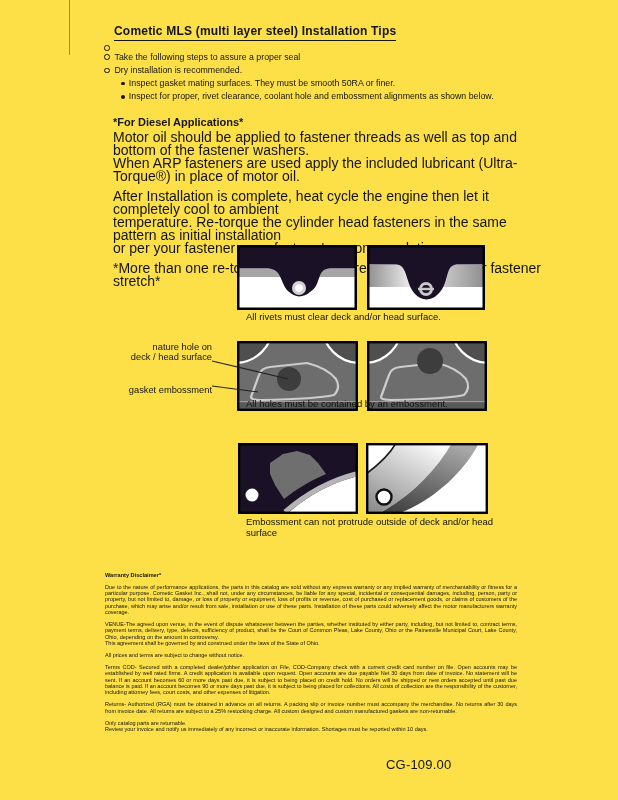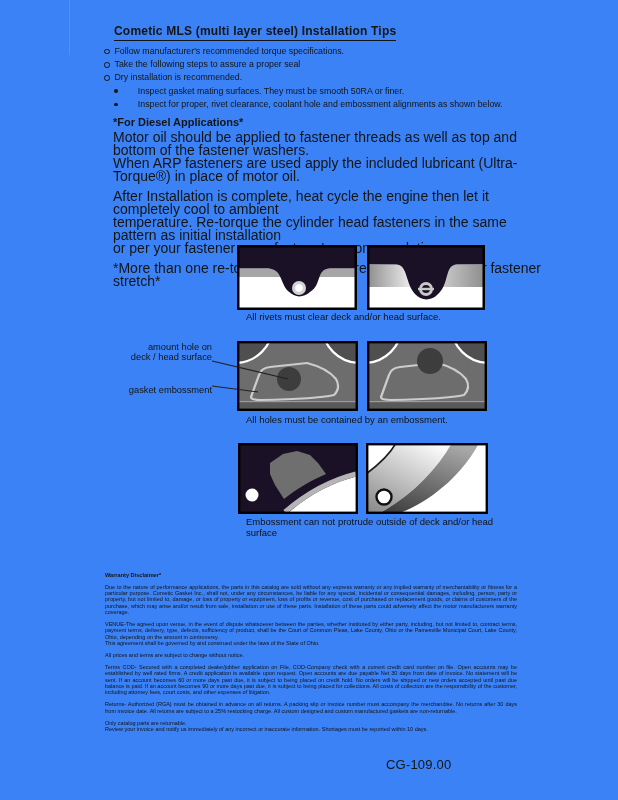--- a/index.html
+++ b/index.html
@@ -1,30 +1,30 @@
 <!DOCTYPE html>
 <html style="--diagram_dark: #1a1126; --mid_gray: #6d6d6d; --light_stripe: #b5b5b5; --ink: #141414;"><head>
 <meta charset="utf-8">
 <style>
   html,body{margin:0;padding:0;background:#e8e8e8;}
   .page{
-    position:relative;width:618px;height:800px;background:#3b82f6;
+    position:relative;width:618px;height:800px;background:#fde047;
     font-family:"Liberation Sans", sans-serif;color:#141414;overflow:hidden;
     margin:0 auto;
   }
   .crop-mark{position:absolute;left:69px;top:0;width:1px;height:55px;background:#8a8a8a;}
   .title{
     position:absolute;left:114px;top:24px;margin:0;
     font-size:12px;font-weight:bold;letter-spacing:.2px;
     border-bottom:1.4px solid #141414;padding-bottom:1.5px;display:inline-block;
   }
   .tips{position:absolute;left:104px;top:45px;}
   .tip{font-size:8.8px;line-height:13.2px;white-space:nowrap;display:flex;align-items:center;}
   .tip .ring{display:inline-block;width:3.5px;height:3.5px;border:1px solid #141414;border-radius:50%;margin-right:5px;flex:0 0 auto;}
-  .tip.sub{margin-left:10px;gap:16px;}
+  .tip.sub{margin-left:17px;}
   .tip .dot{display:inline-block;width:3.8px;height:3.8px;background:#141414;border-radius:50%;margin-right:4px;flex:0 0 auto;}
   .diesel-h{position:absolute;left:113px;top:116px;margin:0;font-size:11px;font-weight:bold;}
   .diesel-ps{position:absolute;left:113px;top:131px;width:440px;}
   .body-p{margin:0 0 7px 0;font-size:14px;line-height:13px;white-space:pre-line;}
   .fig-label{position:absolute;font-size:13px;font-weight:bold;letter-spacing:.6px;text-align:center;margin-top:24px;}
   .fig-box{position:absolute;line-height:0;}
   .fig-caption{position:absolute;font-size:9.5px;line-height:10.5px;color:#111;margin-left:8px;}
   .anno-label{position:absolute;left:100px;width:112px;text-align:right;font-size:9.3px;line-height:9.8px;}
   .anno-lines{position:absolute;left:115px;top:338px;pointer-events:none;}
   .fine-print{position:absolute;left:105px;top:572px;width:412px;}
@@ -39,21 +39,20 @@
 
 <div class="page">
 
   <div class="crop-mark"></div>
 
   <h1 class="title">Cometic MLS (multi layer steel) Installation Tips</h1>
 
   <div class="tips">
       <div class="tip">
         <span class="ring"></span>
-        <span>Follow manufacturer's recommended torque specifications.</span>
       </div>
       <div class="tip">
         <span class="ring"></span>
         <span>Take the following steps to assure a proper seal</span>
       </div>
       <div class="tip">
         <span class="ring"></span>
         <span>Dry installation is recommended.</span>
       </div>
       <div class="tip sub">
@@ -110,21 +109,21 @@
       <rect x="1.25" y="1.25" width="115.5" height="62.5" fill="none" stroke="#000000" stroke-width="2.5"></rect>
     </svg>
   </div>
 
   <div class="fig-caption" style="left:238px;top:312px">All rivets must clear deck and/or head surface.</div>
 
   <div class="fig-label" style="left:237px;top:327px;width:121px">RIGHT</div>
   <div class="fig-label" style="left:367px;top:327px;width:120px">WRONG</div>
 
   <div class="anno-label" style="top:343px">
-    <div>amount hole on</div>
+    <div>nature hole on</div>
     <div>deck / head surface</div>
   </div>
   <div class="anno-label" style="top:386px">
     <div>gasket embossment</div>
   </div>
 
   <div class="fig-box" style="left:237px;top:341px">
     <svg width="121" height="70" viewBox="0 0 121 70">
       <rect x="0" y="0" width="121" height="70" fill="#6d6d6d"></rect>
       <circle cx="-2" cy="-16" r="38" fill="#4f4f4f" stroke="#ffffff" stroke-width="2.2"></circle>
@@ -148,21 +147,21 @@
       <circle cx="63" cy="20" r="13" fill="#3d3d3d"></circle>
       <rect x="1.2" y="1.2" width="117.6" height="67.6" fill="none" stroke="#000000" stroke-width="2.4"></rect>
     </svg>
   </div>
 
   <svg class="anno-lines" width="180" height="60">
     <line x1="97" y1="23" x2="173" y2="41" stroke="#222222" stroke-width="1.2"></line>
     <line x1="97" y1="48" x2="143" y2="54" stroke="#222222" stroke-width="1.2"></line>
   </svg>
 
-  <div class="fig-caption" style="left:238px;top:415px">All holes must be contained by an embossment.</div>
+  <div class="fig-caption" style="left:238px;top:399px">All holes must be contained by an embossment.</div>
 
   <div class="fig-label" style="left:238px;top:429px;width:120px">RIGHT</div>
   <div class="fig-label" style="left:366px;top:429px;width:122px">WRONG</div>
 
   <div class="fig-box" style="left:238px;top:443px">
     <svg width="120" height="71" viewBox="0 0 120 71">
       <rect x="0" y="0" width="120" height="71" fill="#ffffff"></rect>
       <path class="dark-fill" d="M0,0 H120 V33 C92,40 69,53 49,71 L0,71 Z"></path>
       <path d="M118,31 C90,38 68,51 47,69" stroke="#b5b5b5" stroke-width="5" fill="none"></path>
       <path d="M32,20 L45,11 L59,8 L72,12 L80,20 L88,31 C72,38 57,47 46,56 L37,42 L32,31 Z" fill="#6f6f6f"></path>

